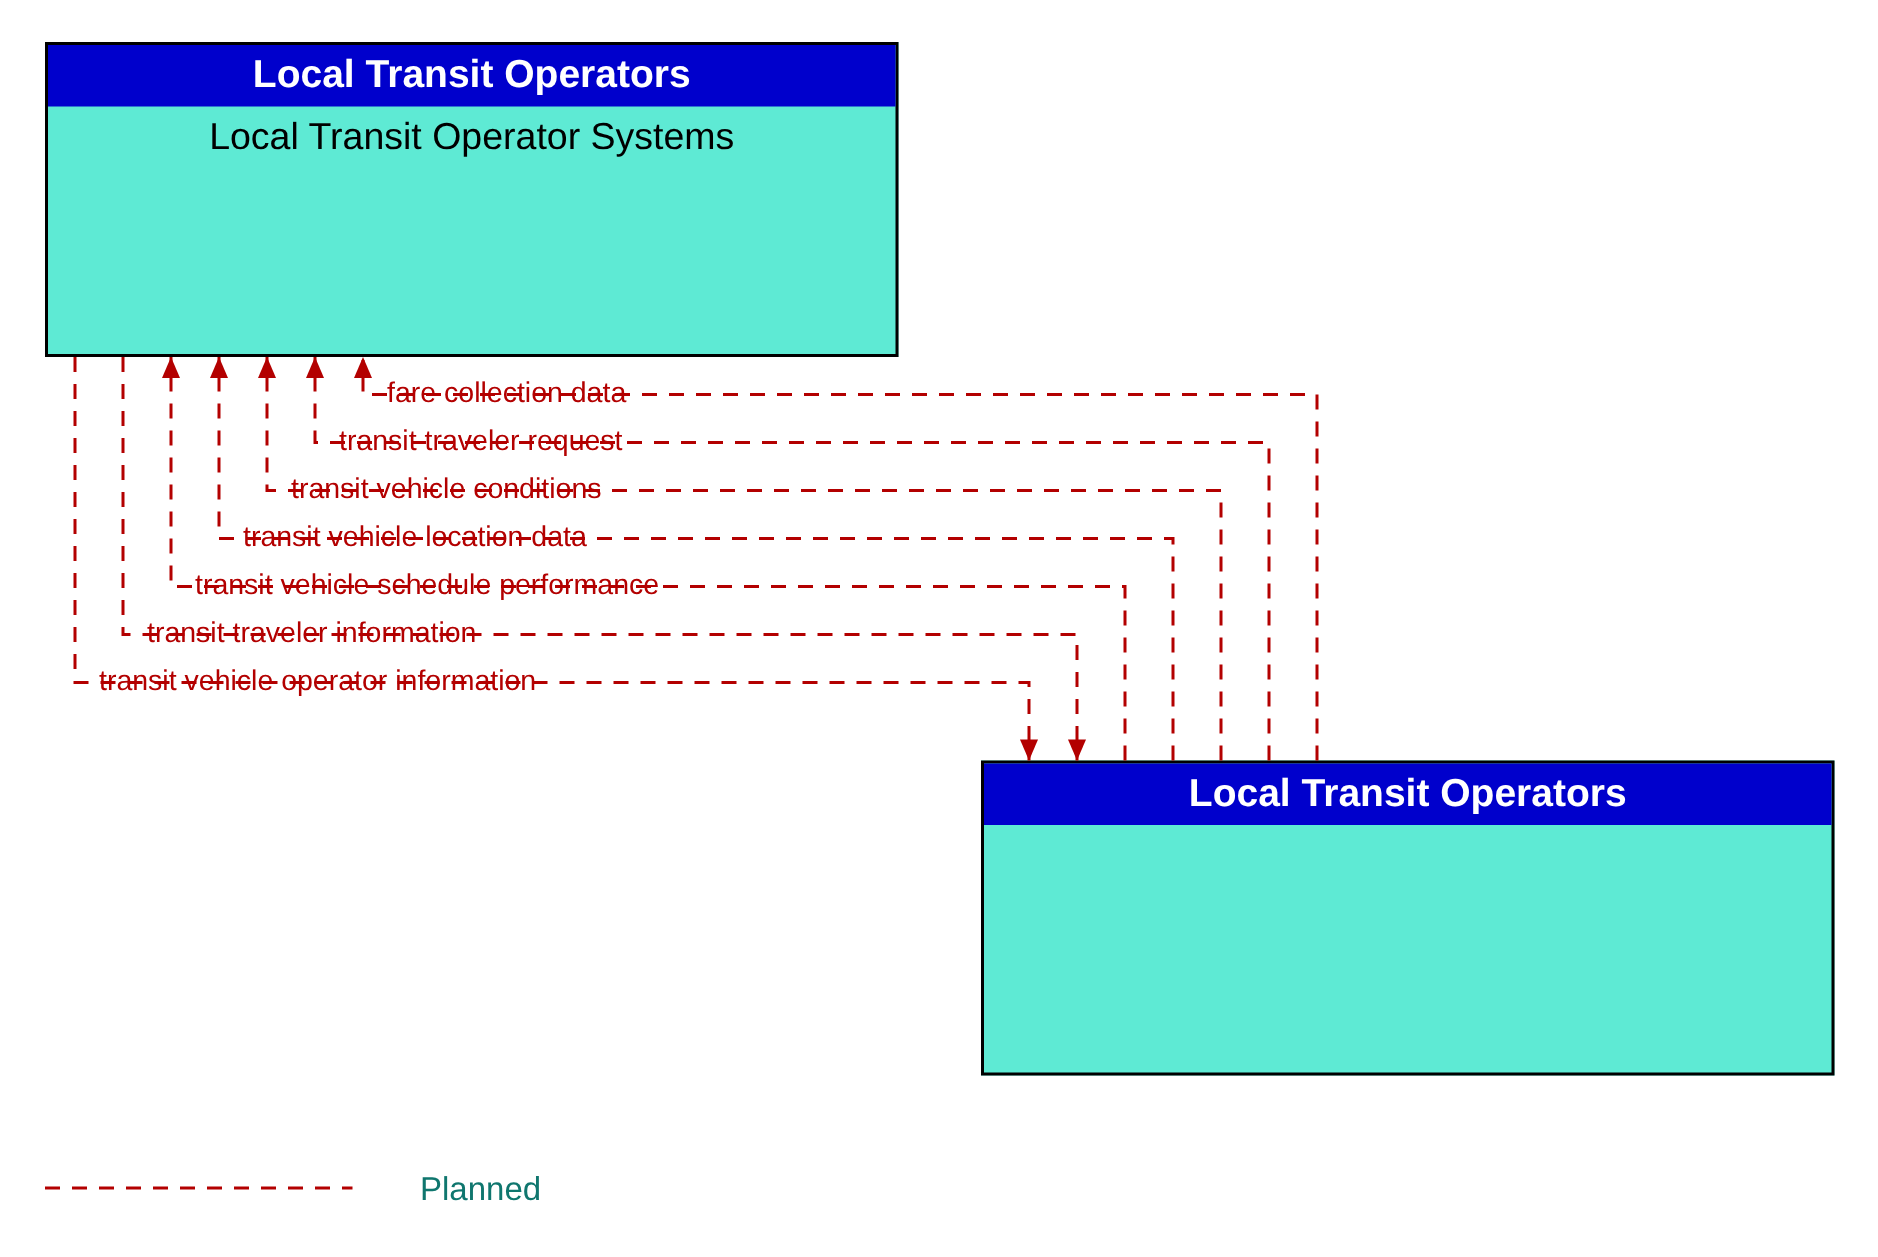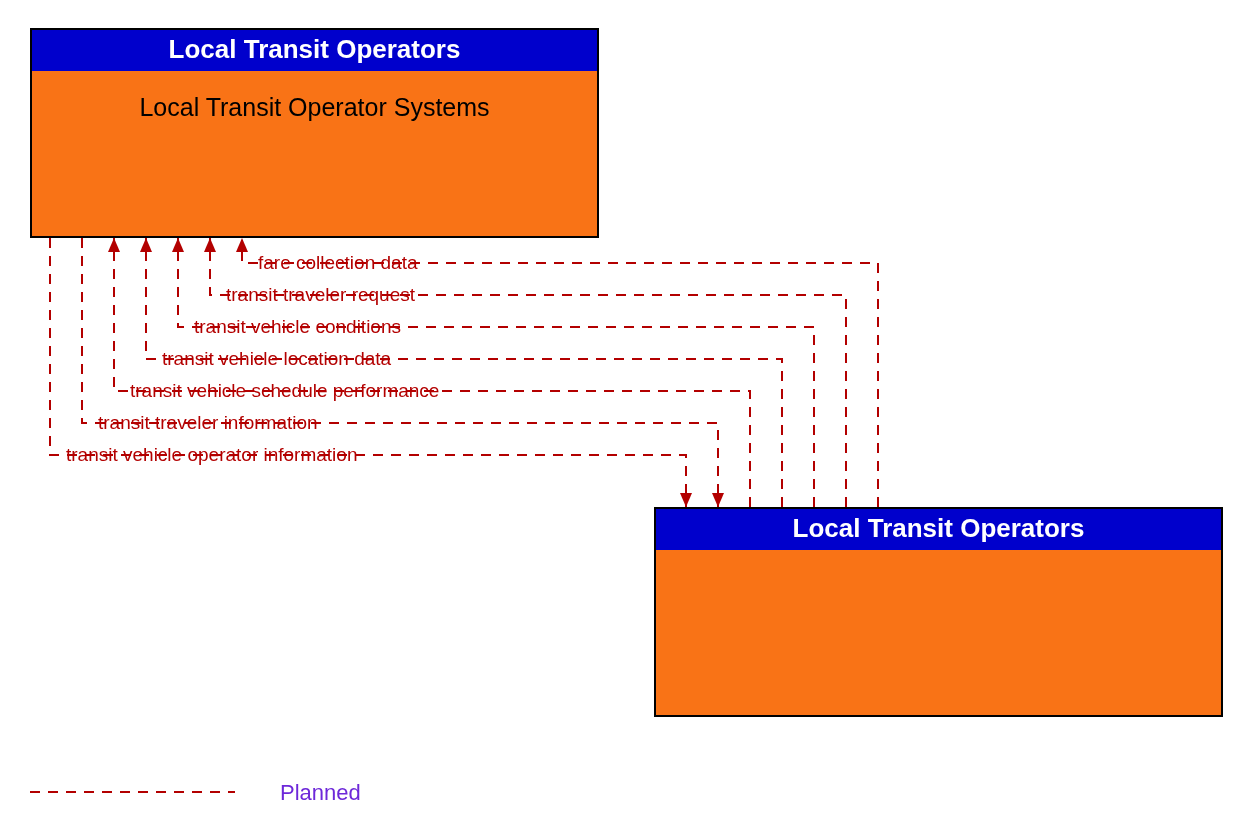--- a/index.html
+++ b/index.html
@@ -7,37 +7,36 @@
     padding: 0;
     width: 1252px;
     height: 838px;
     background: #ffffff;
     font-family: Arial, Helvetica, sans-serif;
     position: relative;
   }
   .box {
     position: absolute;
     border: 2px solid #000;
-    background: #f97316;
+    background: #5eead4;
     box-sizing: border-box;
   }
   .box-header {
     background: #0000cc;
     color: #fff;
     text-align: center;
     font-weight: bold;
     font-size: 26px;
     padding: 4px 0 6px 0;
   }
   .box-title {
     text-align: center;
     font-size: 25px;
     color: #000;
     padding: 6px 0 0 0;
-    margin-top: 16px;
   }
   .flow-label {
     position: absolute;
     color: #b30000;
     font-size: 19px;
     white-space: nowrap;
     background: #fff;
     padding: 0 2px;
   }
   svg {
@@ -51,21 +50,21 @@
     stroke-width: 2;
     stroke-dasharray: 10 8;
     fill: none;
   }
   .arrowhead {
     fill: #b30000;
     stroke: none;
   }
   .legend-label {
     position: absolute;
-    color: #6d28d9;
+    color: #0f766e;
     font-size: 22px;
   }
 </style>
 </head>
 <body>
 
 <div class="box" style="left:30px; top:28px; width:569px; height:210px;">
   <div class="box-header">Local Transit Operators</div>
   <div class="box-title">Local Transit Operator Systems</div>
 </div>

